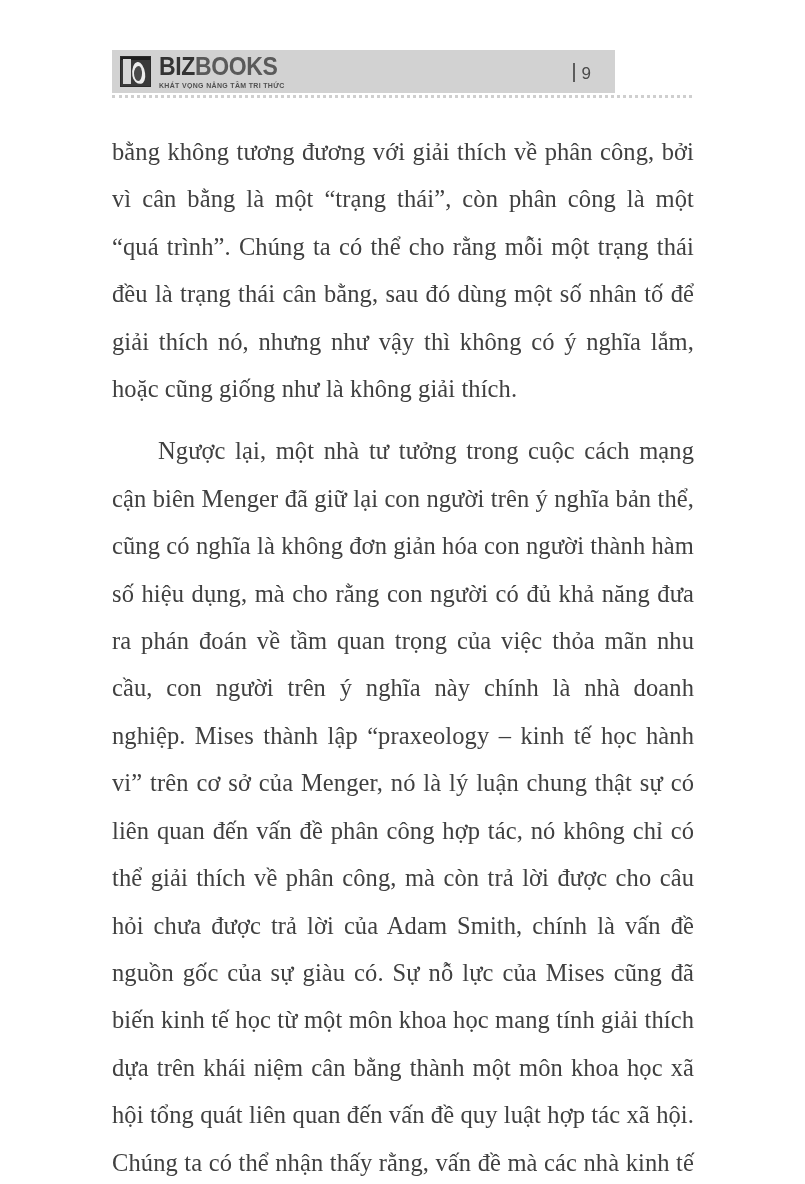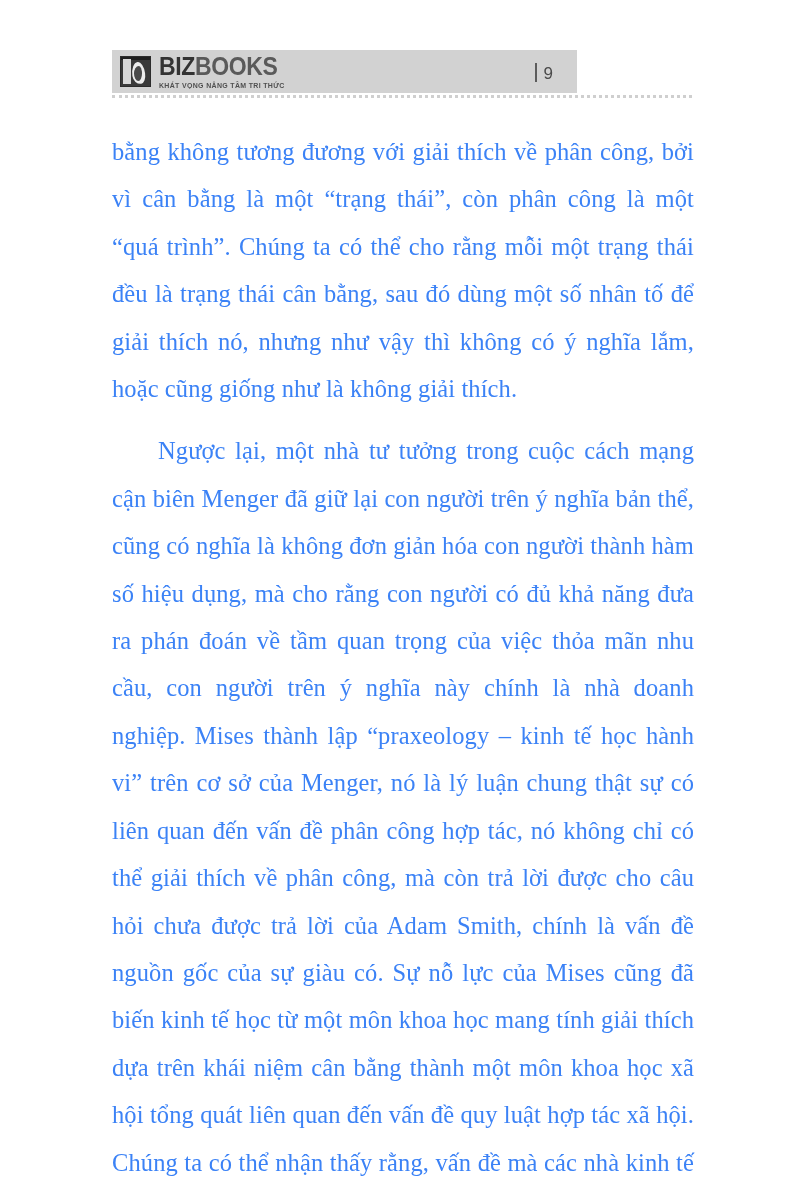--- a/index.html
+++ b/index.html
@@ -14,21 +14,21 @@
     background: #ffffff;
     overflow: hidden;
     font-family: "Liberation Serif", "DejaVu Serif", serif;
   }
 
   
   .header-band {
     position: absolute;
     left: 112px;
     top: 50px;
-    width: 465px;
+    width: 503px;
     height: 43px;
     background: #d2d2d2;
     display: flex;
     align-items: center;
   }
   .header-dash {
     position: absolute;
     left: 112px;
     top: 95px;
     width: 580px;
@@ -136,21 +136,21 @@
     left: 112px;
     top: 128px;
     width: 582px;
   }
   .para {
     margin: 0;
     text-align: justify;
     text-justify: inter-word;
     font-size: 24.5px;
     line-height: 47.4px;
-    color: #3b82f6;
+    color: #404040;
     letter-spacing: 0.1px;
     -webkit-font-smoothing: antialiased;
   }
   .para.indent { text-indent: 46px; }
   .para + .para { margin-top: 15px; }
 </style>
 </head>
 <body>
 
 <div class="page">

